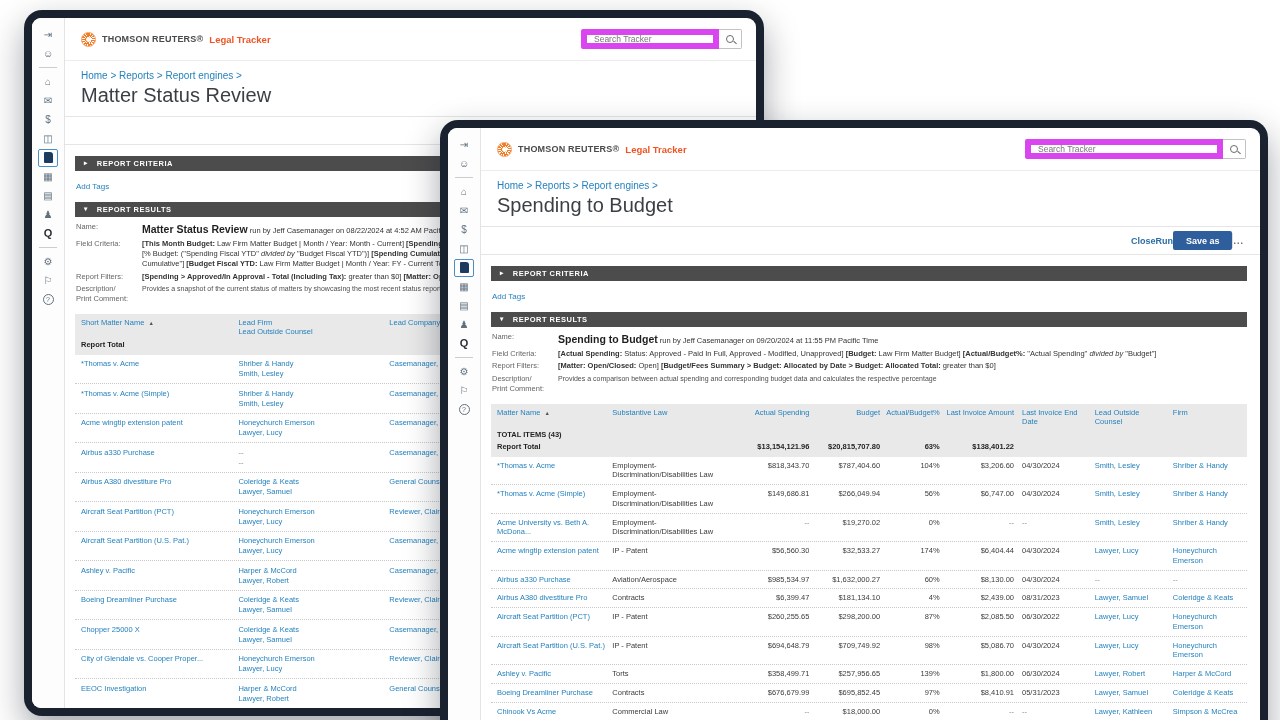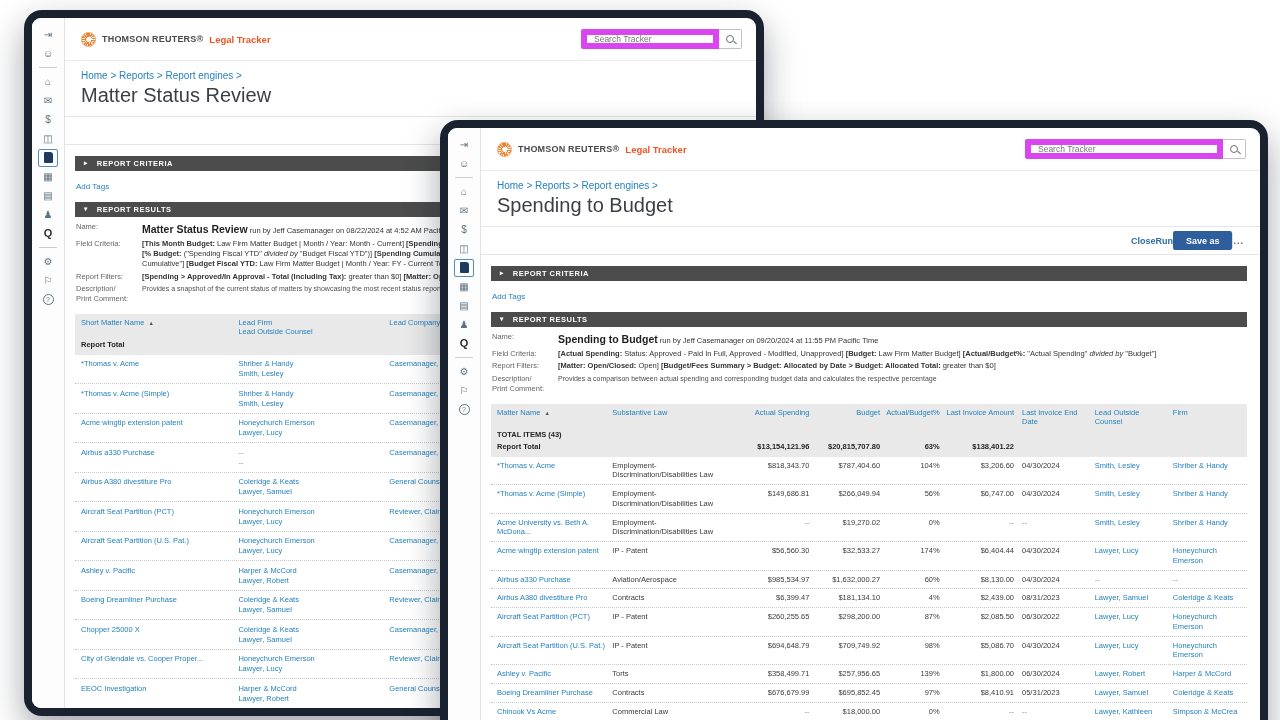--- a/index.html
+++ b/index.html
@@ -188,21 +188,21 @@
 
             <div class="info">
               <div class="info-row">
                 <span class="info-label">Name:</span>
                 <span class="info-value nowrap-clip"><span class="name-bold">Matter Status Review</span><span class="name-rest"> run by Jeff Casemanager on 08/22/2024 at 4:52 AM Pacific Time</span></span>
               </div>
               <div class="info-row">
                 <span class="info-label">Field Criteria:</span>
                 <span class="info-value">
                   <div class="nowrap-clip"><span style="font-weight: 700;">[This Month Budget:</span><span> Law Firm Matter Budget   |   Month / Year: Month - Current]   </span><span style="font-weight: 700;">[Spending Fiscal YTD:</span><span> Status: Appr</span></div>
-                  <div class="nowrap-clip"><span style="font-weight: 700;">[% Budget:</span><span> ("Spending Fiscal YTD" </span><span style="font-style: italic;">divided by</span><span> "Budget Fiscal YTD")]   </span><span style="font-weight: 700;">[Spending Cumulative:</span><span> Status: Approved - Paid</span></div>
+                  <div class="nowrap-clip"><span style="font-weight: 400;">[% Budget:</span><span> ("Spending Fiscal YTD" </span><span style="font-style: italic;">divided by</span><span> "Budget Fiscal YTD")]   </span><span style="font-weight: 700;">[Spending Cumulative:</span><span> Status: Approved - Paid</span></div>
                   <div class="nowrap-clip"><span>Cumulative"]   </span><span style="font-weight: 700;">[Budget Fiscal YTD:</span><span> Law Firm Matter Budget   |   Month / Year: FY - Current To Date]   </span><span style="font-weight: 700;">[Budget Cumula</span></div>
                 </span>
               </div>
               <div class="info-row">
                 <span class="info-label">Report Filters:</span>
                 <span class="info-value nowrap-clip"><span style="font-weight: 700;">[Spending &gt; Approved/In Approval - Total (Including Tax):</span><span> greater than $0]   </span><span style="font-weight: 700;">[Matter: Open/Closed:</span><span> Open]</span></span>
               </div>
               <div class="info-row">
                 <span class="info-label">
                     <div>Description/</div>

